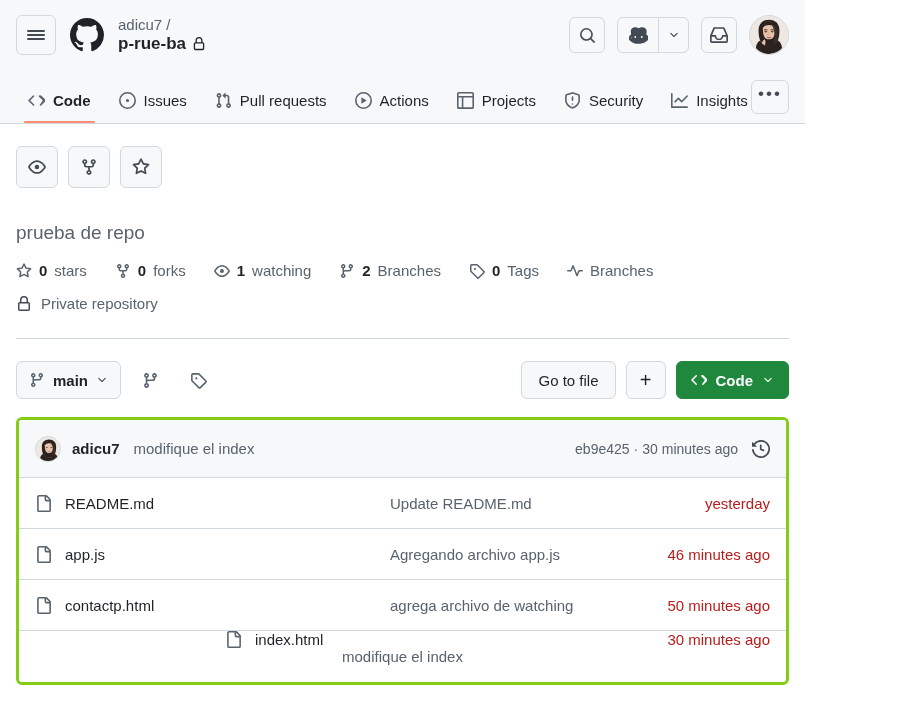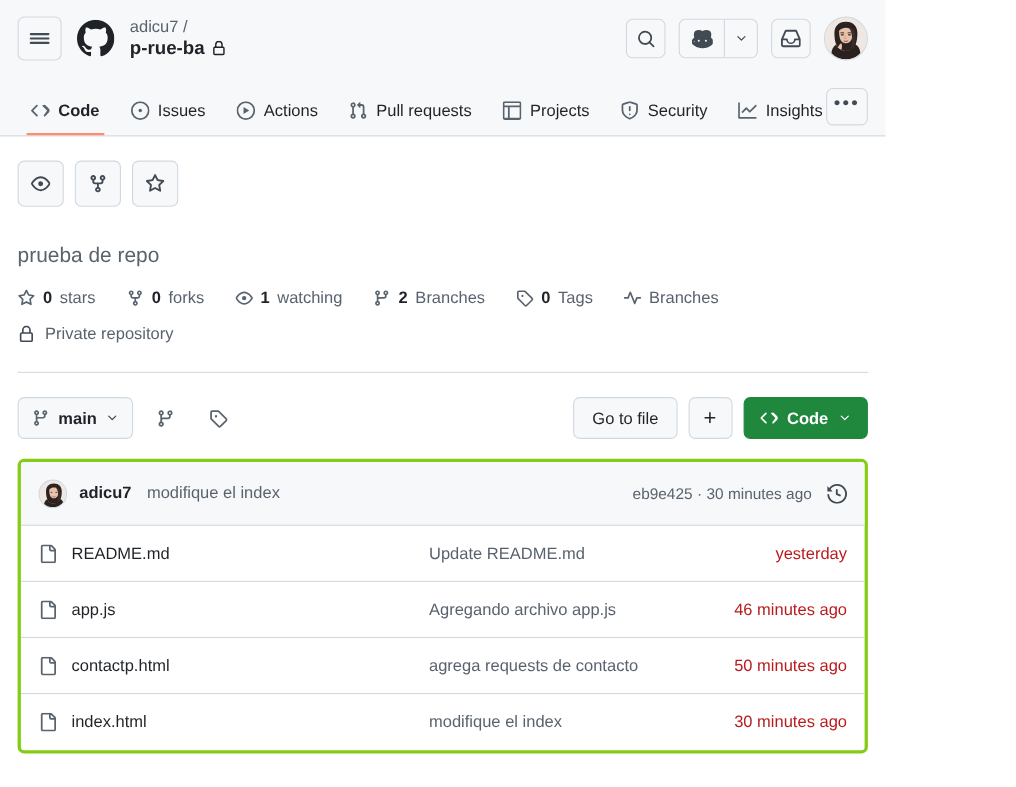--- a/index.html
+++ b/index.html
@@ -184,21 +184,21 @@
   .commit-right {
     position:absolute; right: 16px; display:flex; align-items:center; gap: 14px;
     font-size: 14px; color:#59636e;
   }
   .frow {
     height: 51px; display:flex; align-items:center;
     padding: 0 16px;
     border-bottom: 1px solid #d1d9e0;
     position: relative;
   }
-  .frow:last-child { border-bottom: none; }
+  .frow:last-child { border-bottom: none; flex-direction: column; }
   .fname {
     display:flex; align-items:center; gap: 13px;
     width: 355px; flex: 0 0 auto;
   }
   .fname .ico { color:#59636e; display:flex; align-items:center; }
   .fname-text { font-size: 15px; color:#1f2328; }
   .fmsg { font-size: 15px; color:#59636e; flex: 1 1 auto; }
   .ftime {
     font-size: 15px; color:#b91c1c; text-align:right;
     position:absolute; right: 16px;
@@ -346,40 +346,40 @@
             <path d="M8 0a8 8 0 1 1 0 16A8 8 0 0 1 8 0ZM1.5 8a6.5 6.5 0 1 0 13 0 6.5 6.5 0
             0 0-13 0Z"></path>
           </svg>
         </span>
         <span>Issues</span>
       </div>
 
       <div class="tab">
         <span class="ico">
           <svg width="17" height="17" viewBox="0 0 16 16" fill="currentColor" aria-hidden="true">
-            <path d="M8 0a8 8 0 1 1 0 16A8 8 0 0 1 8 0ZM1.5 8a6.5 6.5 0 1 0 13 0 6.5 6.5
-            0 0 0-13 0Zm4.879-2.773 4.264 2.559a.25.25 0 0 1 0 .428l-4.264 2.559A.25.25 0
-            0 1 6 10.559V5.442a.25.25 0 0 1 .379-.215Z"></path>
-          </svg>
-        </span>
-        <span>Actions</span>
-      </div>
-
-      <div class="tab">
-        <span class="ico">
-          <svg width="17" height="17" viewBox="0 0 16 16" fill="currentColor" aria-hidden="true">
             <path d="M1.5 3.25a2.25 2.25 0 1 1 3 2.122v5.256a2.251 2.251 0 1 1-1.5
             0V5.372A2.25 2.25 0 0 1 1.5 3.25Zm5.677-.177L9.573.677A.25.25 0 0 1 10
             .854V2.5h1A2.5 2.5 0 0 1 13.5 5v5.628a2.251 2.251 0 1 1-1.5 0V5a1 1 0 0
             0-1-1h-1v1.646a.25.25 0 0 1-.427.177L7.177 3.427a.25.25 0 0 1 0-.354ZM3.75
             2.5a.75.75 0 1 0 0 1.5.75.75 0 0 0 0-1.5Zm0 9.5a.75.75 0 1 0 0 1.5.75.75 0 0
             0 0-1.5Zm8.25.75a.75.75 0 1 0 1.5 0 .75.75 0 0 0-1.5 0Z"></path>
           </svg>
         </span>
         <span>Pull requests</span>
+      </div>
+
+      <div class="tab">
+        <span class="ico">
+          <svg width="17" height="17" viewBox="0 0 16 16" fill="currentColor" aria-hidden="true">
+            <path d="M8 0a8 8 0 1 1 0 16A8 8 0 0 1 8 0ZM1.5 8a6.5 6.5 0 1 0 13 0 6.5 6.5
+            0 0 0-13 0Zm4.879-2.773 4.264 2.559a.25.25 0 0 1 0 .428l-4.264 2.559A.25.25 0
+            0 1 6 10.559V5.442a.25.25 0 0 1 .379-.215Z"></path>
+          </svg>
+        </span>
+        <span>Actions</span>
       </div>
 
       <div class="tab">
         <span class="ico">
           <svg width="17" height="17" viewBox="0 0 16 16" fill="currentColor" aria-hidden="true">
             <path d="M1.75 0h12.5C15.216 0 16 .784 16 1.75v12.5A1.75 1.75 0 0 1 14.25
             16H1.75A1.75 1.75 0 0 1 0 14.25V1.75C0 .784.784 0 1.75 0ZM1.5 1.75v2h13v-2a.25.25
             0 0 0-.25-.25H1.75a.25.25 0 0 0-.25.25Zm4.5 3.5v9h8.25a.25.25 0 0 0 .25-.25V5.25Zm-1.5
             0H1.5v8.75c0 .138.112.25.25.25H4.5Z"></path>
           </svg>
@@ -717,21 +717,21 @@
             <svg width="17" height="17" viewBox="0 0 16 16" fill="currentColor" aria-hidden="true">
               <path d="M2 1.75C2 .784 2.784 0 3.75 0h6.586c.464 0 .909.184 1.237.513l2.914
               2.914c.329.328.513.773.513 1.237v9.586A1.75 1.75 0 0 1 13.25
               16h-9.5A1.75 1.75 0 0 1 2 14.25Zm1.75-.25a.25.25 0 0 0-.25.25v12.5c0
               .138.112.25.25.25h9.5a.25.25 0 0 0 .25-.25V6h-2.75A1.75 1.75 0 0 1 9
               4.25V1.5Zm6.75.062V4.25c0 .138.112.25.25.25h2.688l-.011-.013-2.914-2.914Z"></path>
             </svg>
           </span>
           <span class="fname-text">contactp.html</span>
         </div>
-        <div class="fmsg">agrega requests de contacto</div>
+        <div class="fmsg">agrega archivo de watching</div>
         <div class="ftime">50 minutes ago</div>
       </div>
 
       <div class="frow">
         <div class="fname">
           <span class="ico">
             <svg width="17" height="17" viewBox="0 0 16 16" fill="currentColor" aria-hidden="true">
               <path d="M2 1.75C2 .784 2.784 0 3.75 0h6.586c.464 0 .909.184 1.237.513l2.914
               2.914c.329.328.513.773.513 1.237v9.586A1.75 1.75 0 0 1 13.25
               16h-9.5A1.75 1.75 0 0 1 2 14.25Zm1.75-.25a.25.25 0 0 0-.25.25v12.5c0

